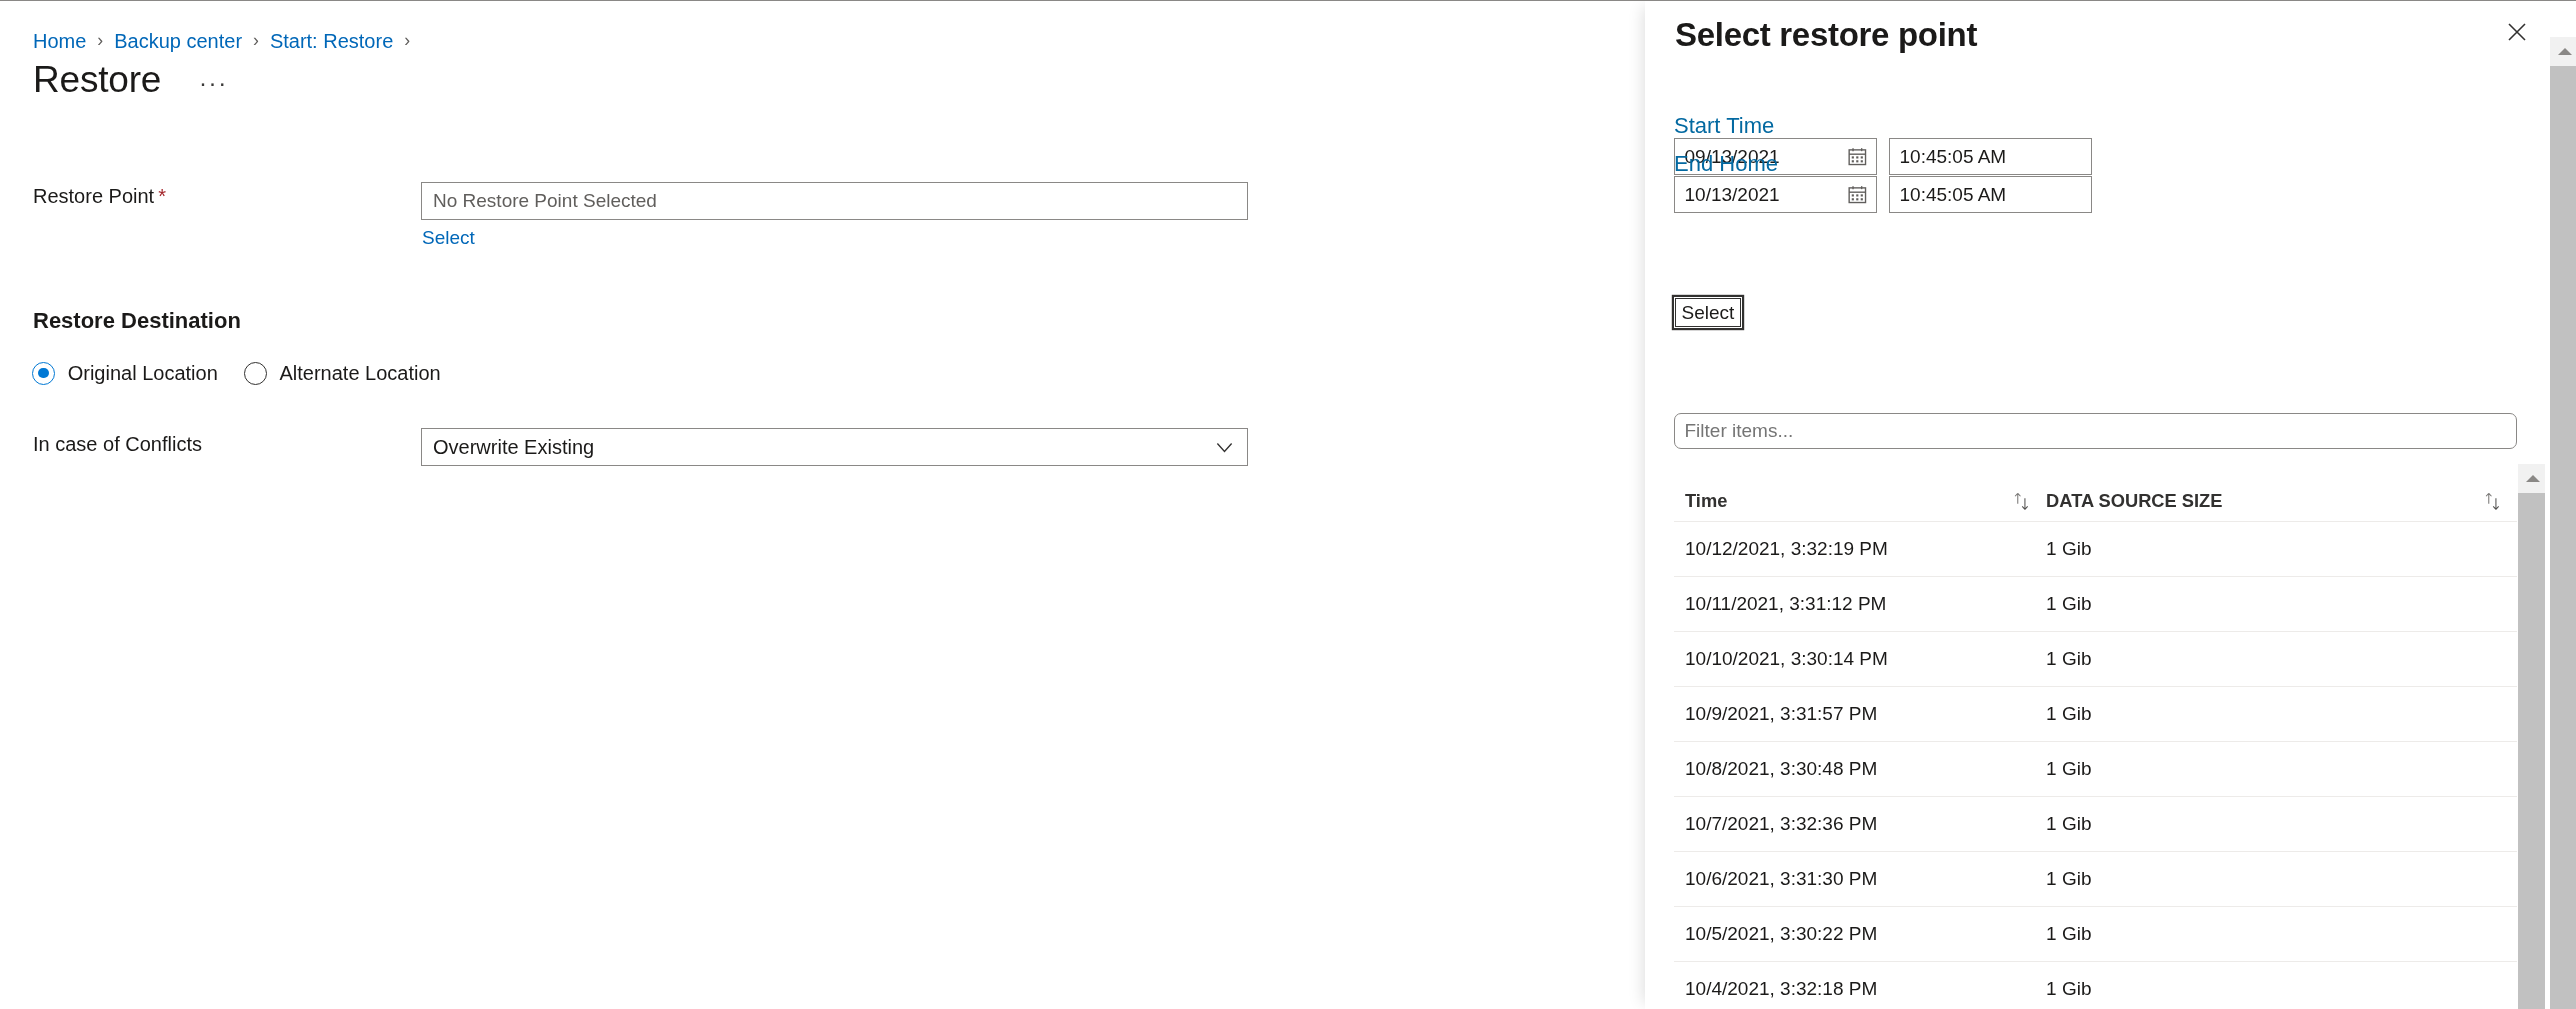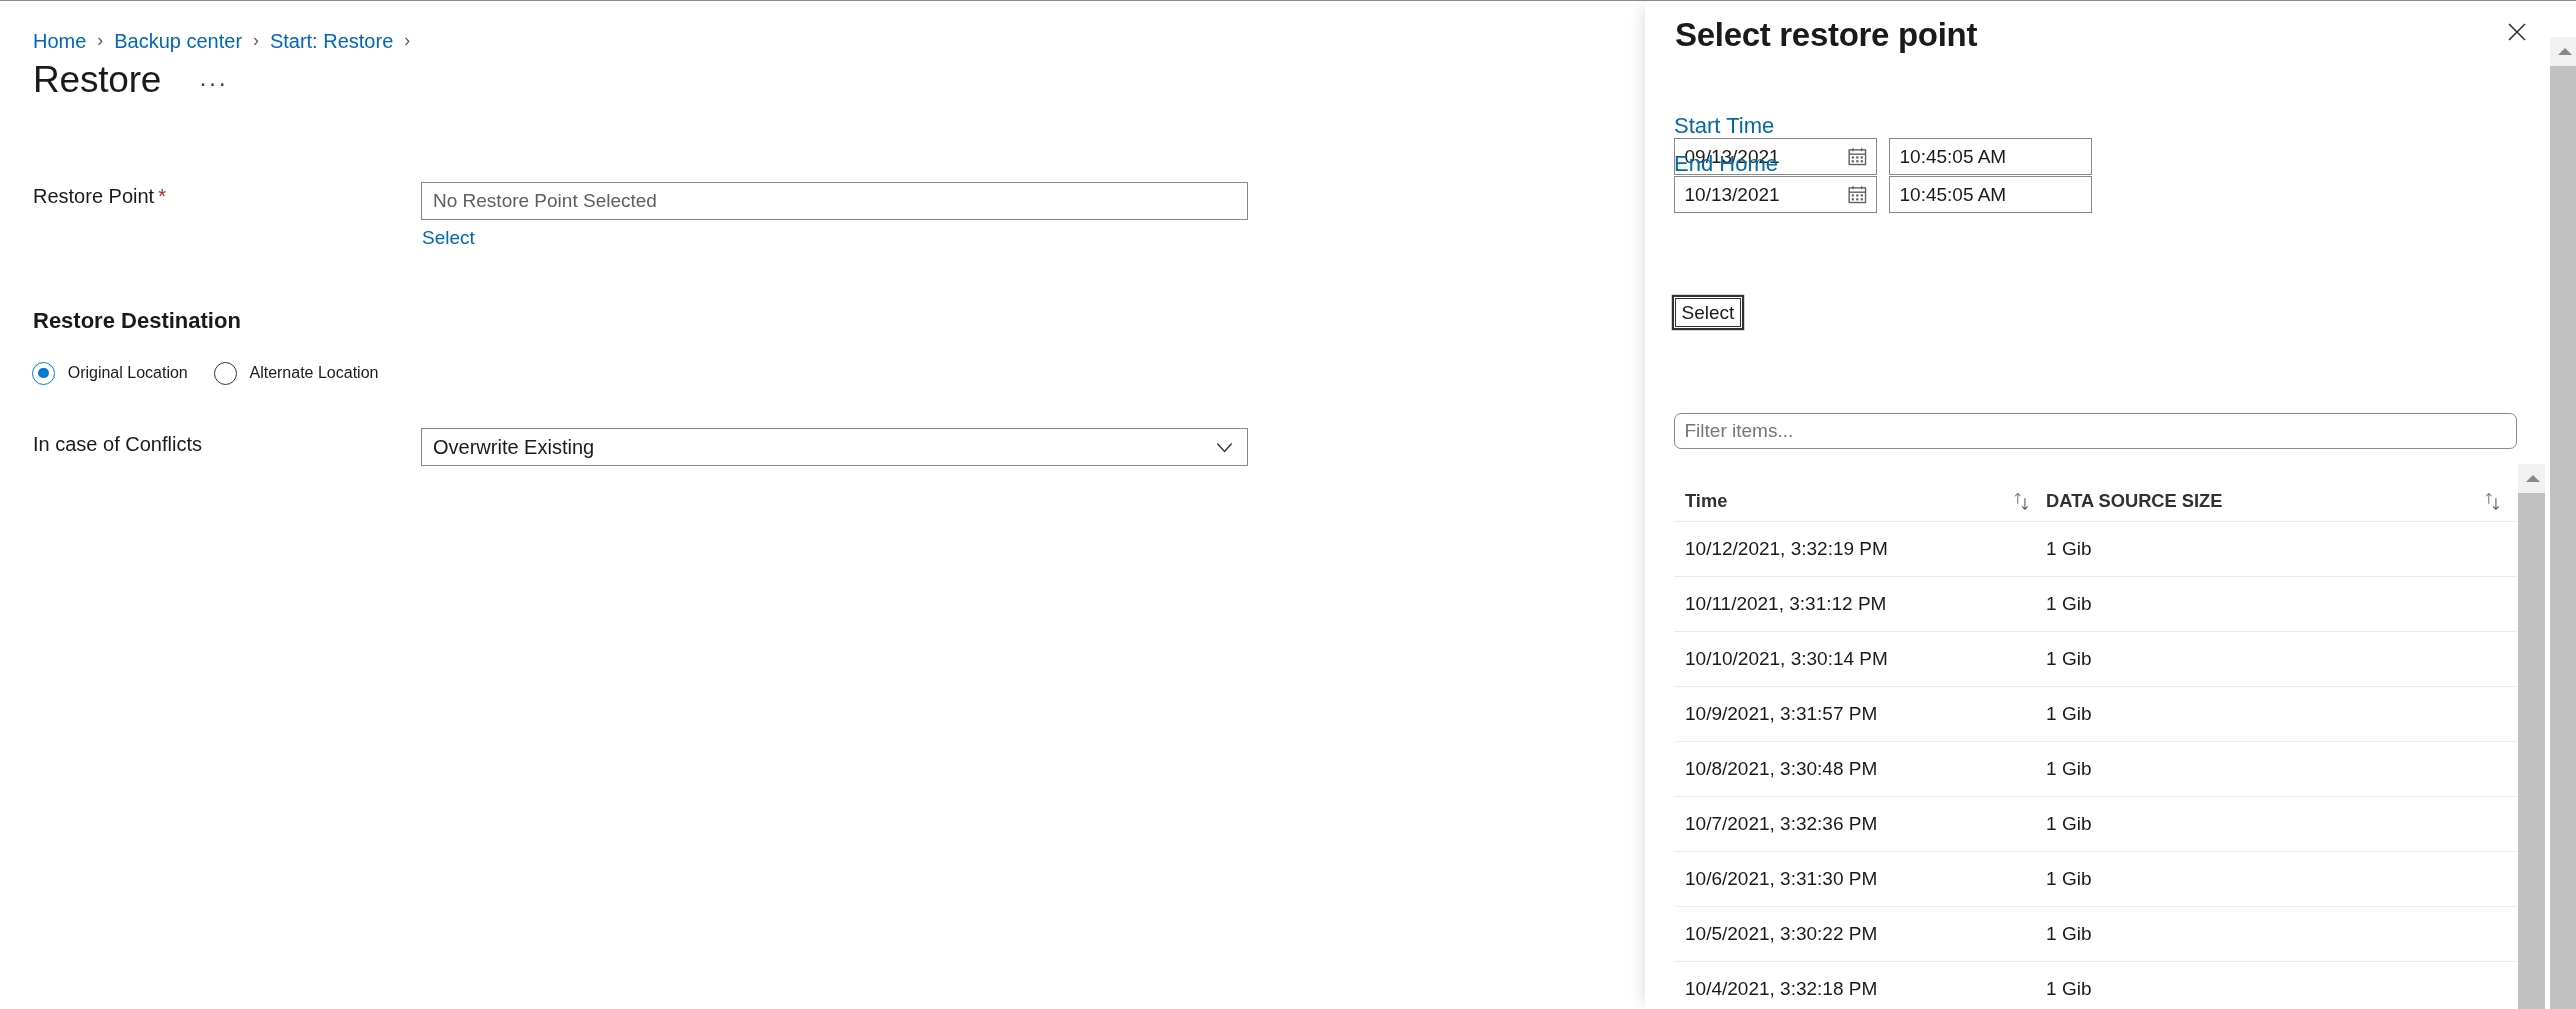--- a/index.html
+++ b/index.html
@@ -151,21 +151,21 @@
   .radio-item.checked .radio-mark::after {
     content: "";
     position: absolute;
     left: 50%; top: 50%;
     width: 10.3px; height: 10.3px;
     margin: -5.2px 0 0 -5.2px;
     border-radius: 50%;
     background: #0078d4;
   }
   .radio-label {
-    font-size: 16px;
+    font-size: 20px;
     line-height: 24px;
     color: #1b1a19;
     margin-left: 12.7px;
     white-space: nowrap;
   }
 
   .select-box {
     position: absolute;
     box-sizing: border-box;
     border: 1.6px solid #8a8886;

